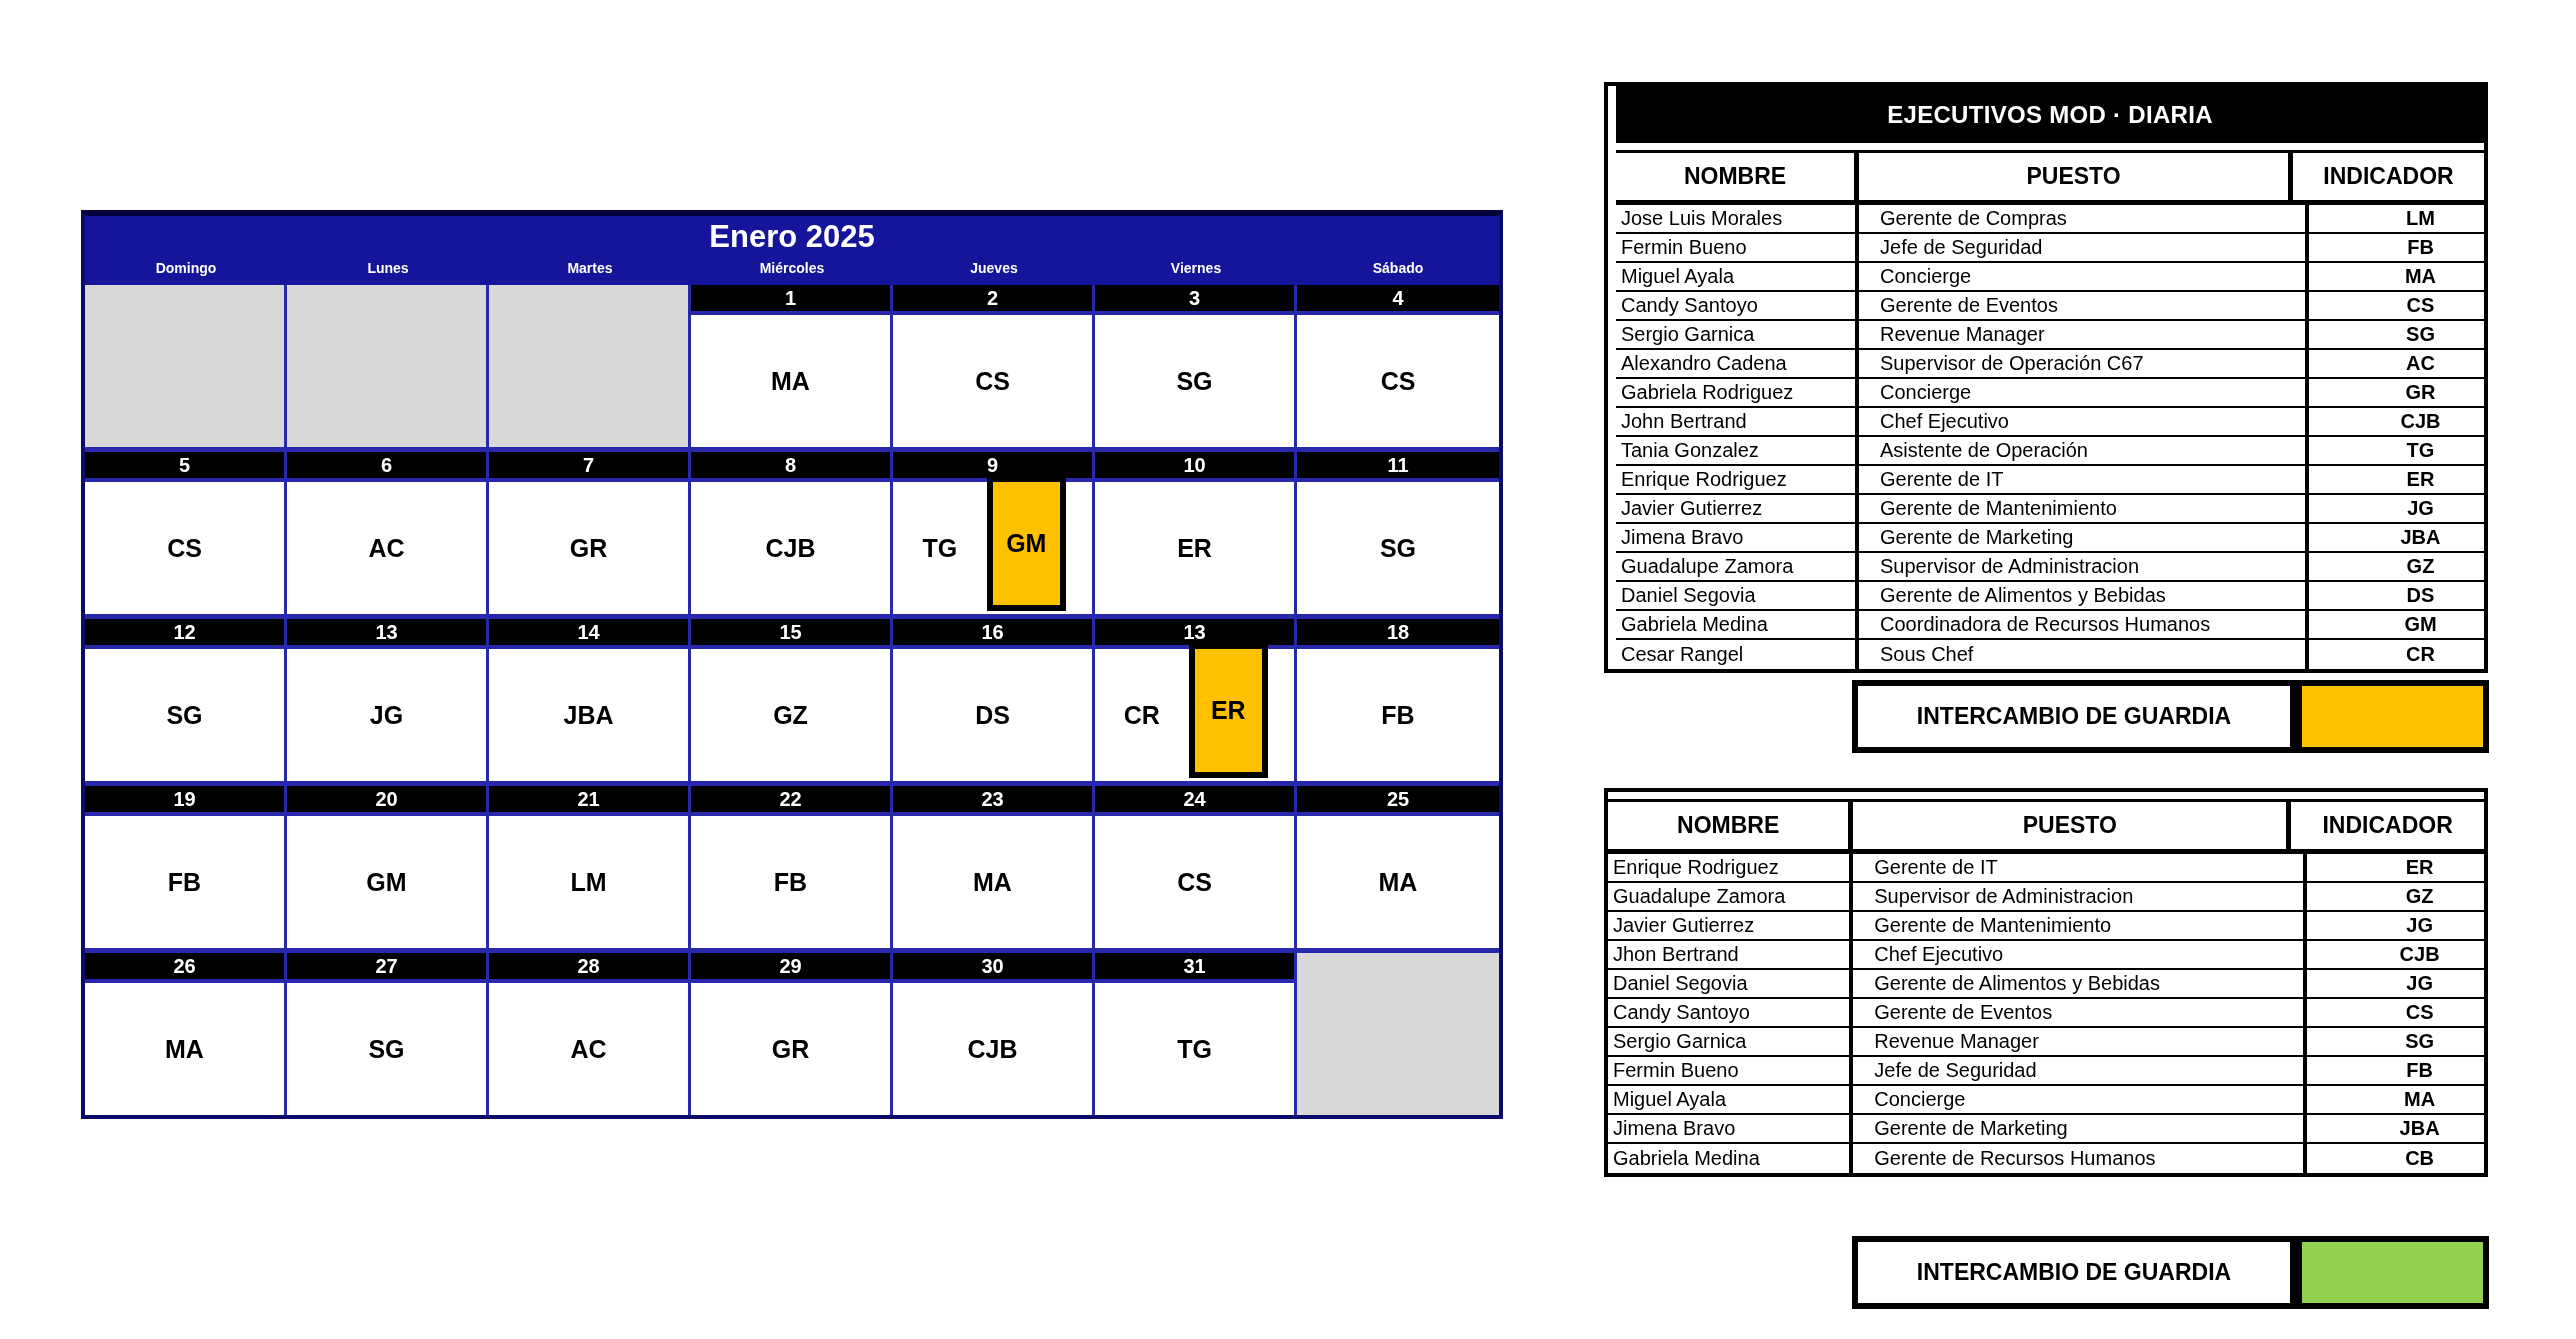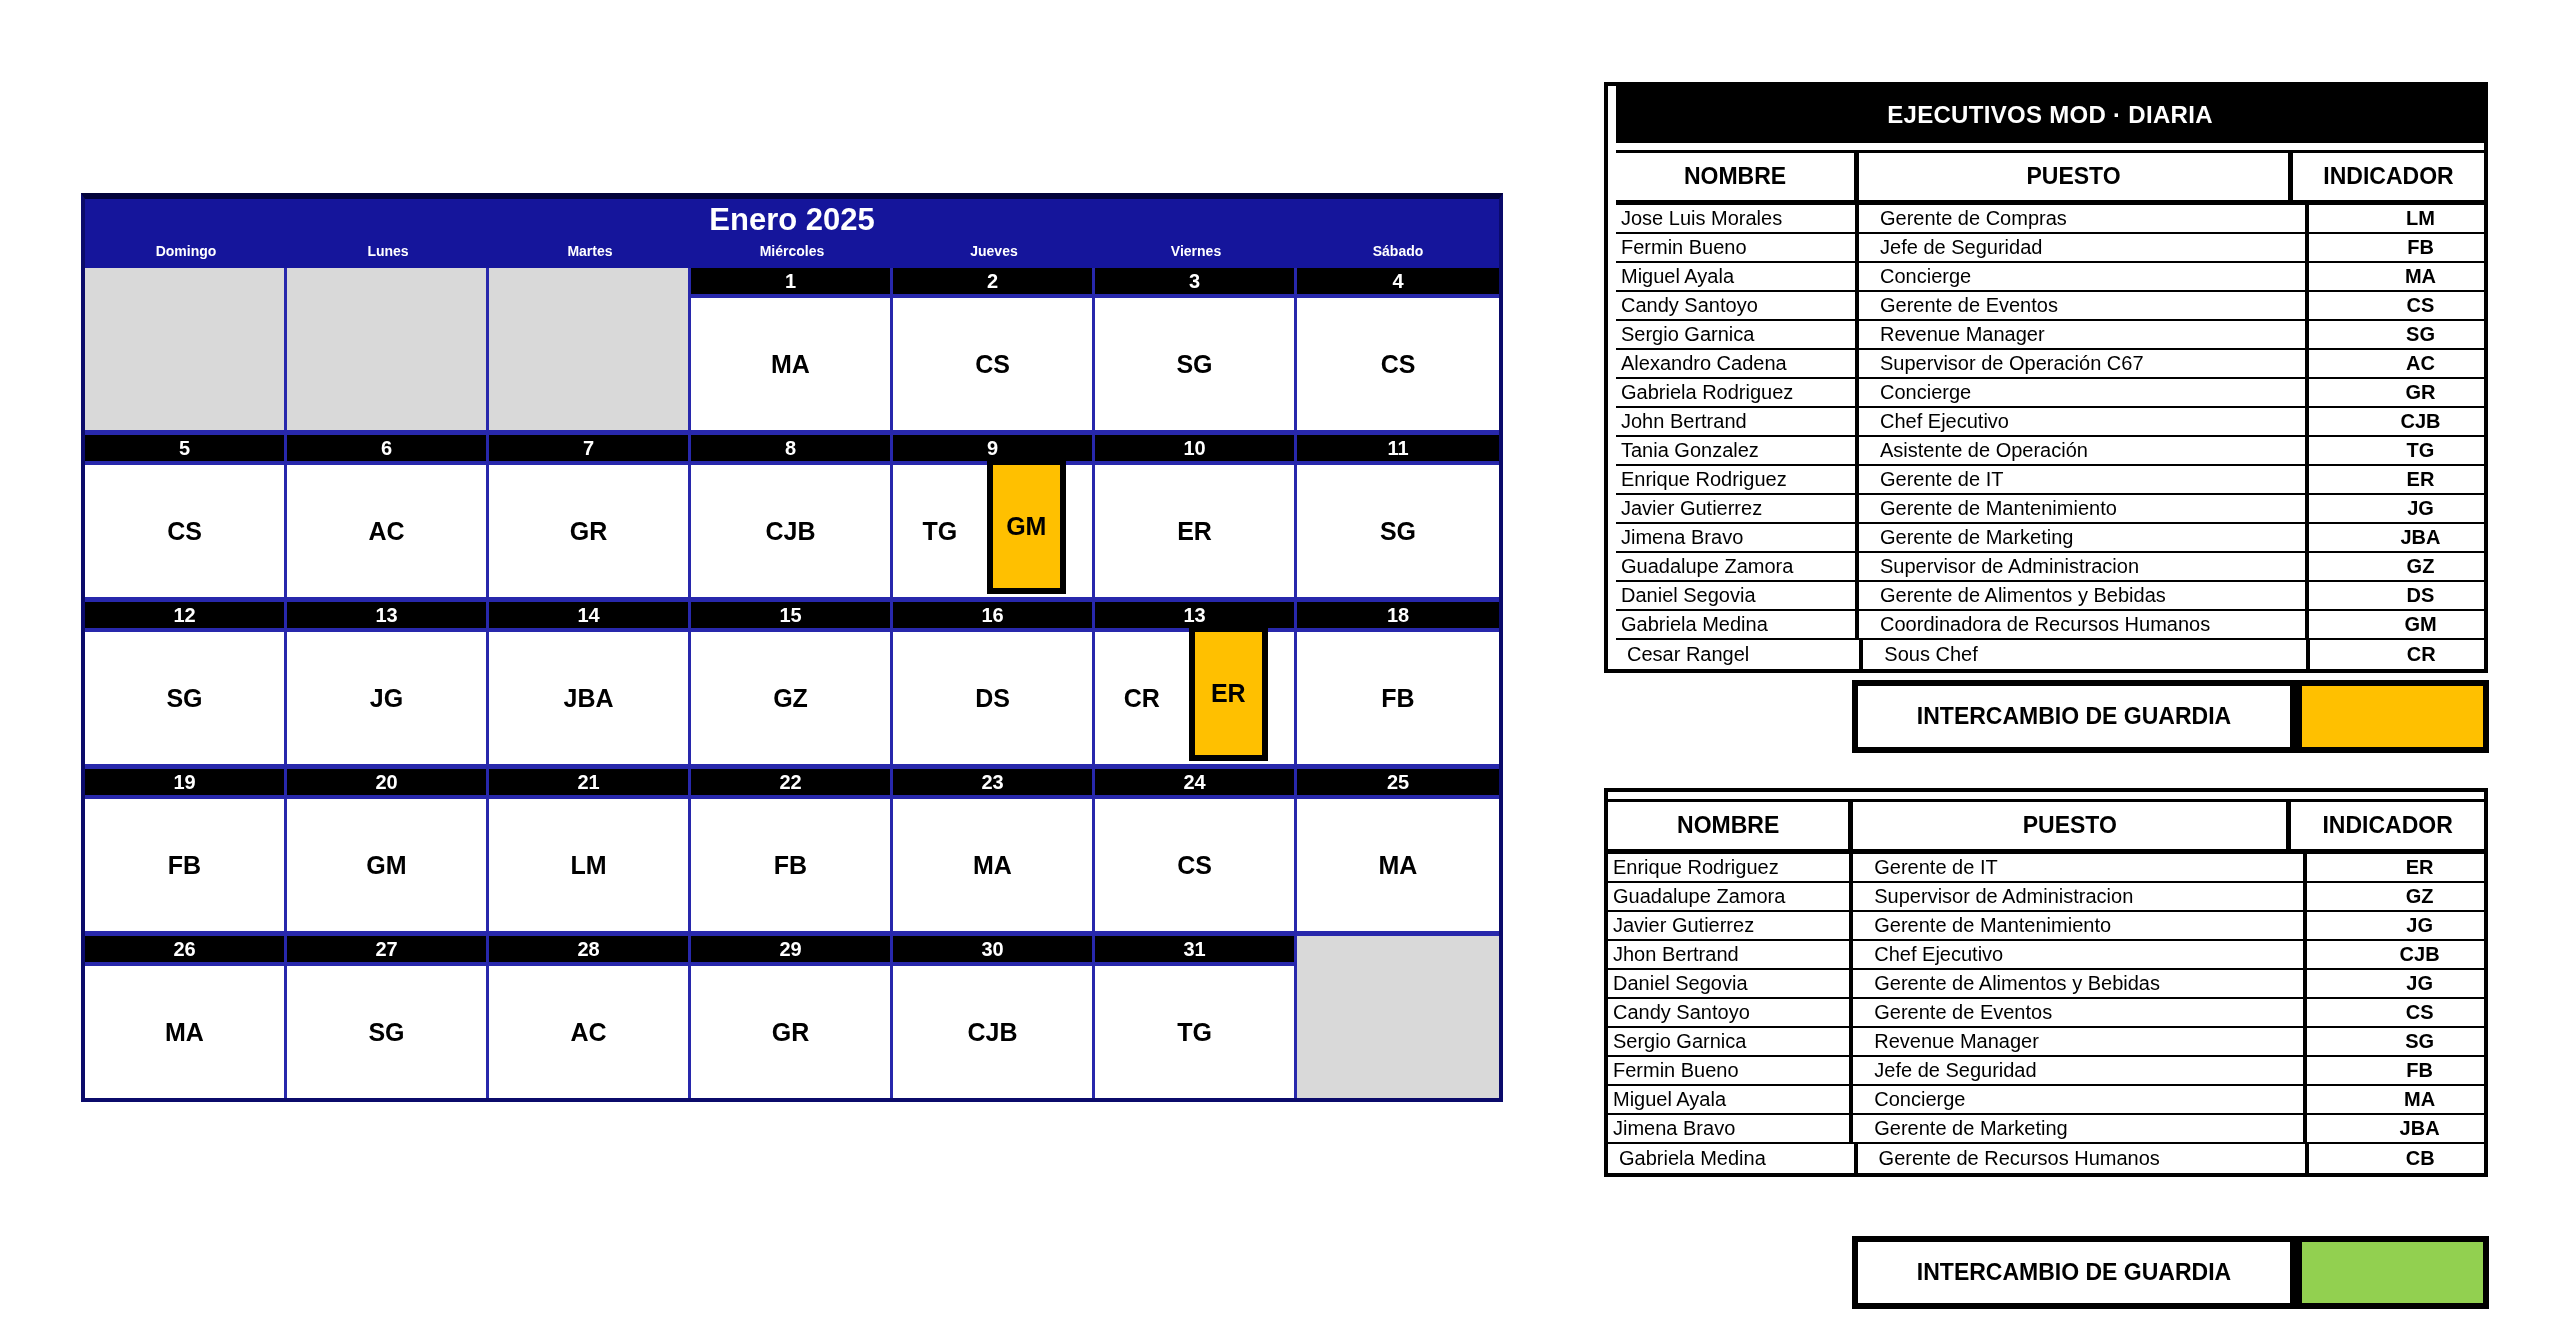--- a/index.html
+++ b/index.html
@@ -8,21 +8,21 @@
     position: relative;
     width: 2576px;
     height: 1339px;
     font-family: "Liberation Sans", sans-serif;
     overflow: hidden;
   }
 
   
   .calendar {
     position: absolute;
-    left: 81px; top: 193px;
+    left: 81px; top: 210px;
     width: 1422px; height: 909px;
     border: 4px solid #0b0b6b;
     border-top: 6px solid #03033a;
     background: #ffffff;
     display: flex;
     flex-direction: column;
   }
   .cal-header {
     flex: 0 0 69px;
     background: var(--header_navy);
@@ -145,21 +145,21 @@
     border-right: 5px solid #000000;
   }
   .t-hcell:last-child { border-right: none; }
   .t-row {
     display: grid;
     grid-template-columns: 28% 50% 22%;
     height: 29px;
     border-bottom: 2px solid #000000;
     gap: 16px;
   }
-  .t-row:last-child { border-bottom: none; margin-left: 6px; }
+  .t-row:last-child { border-bottom: none; }
   .t-cell {
     display: flex;
     align-items: center;
     font-size: 20px;
     padding-left: 5px;
     overflow: hidden;
     white-space: nowrap;
     border-right: 4px solid #000000;
     color: #000000;
   }

